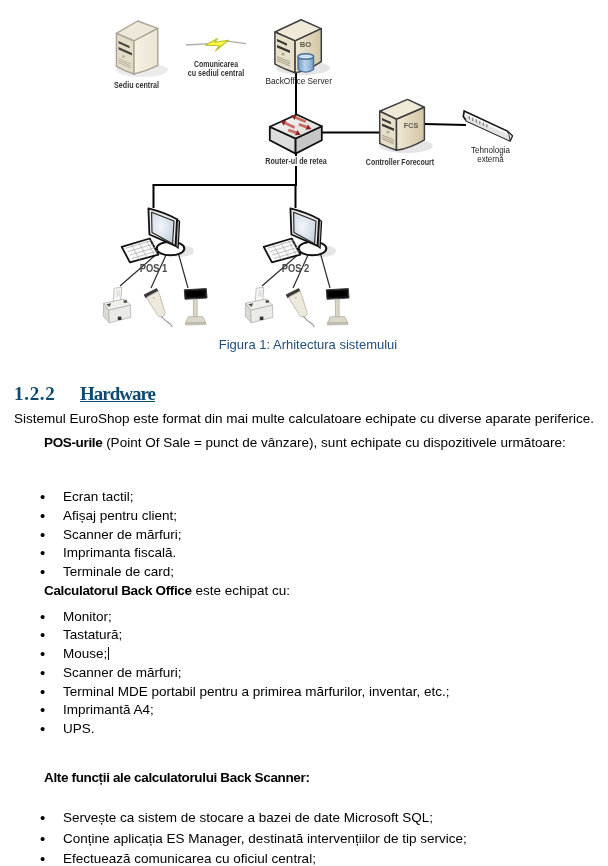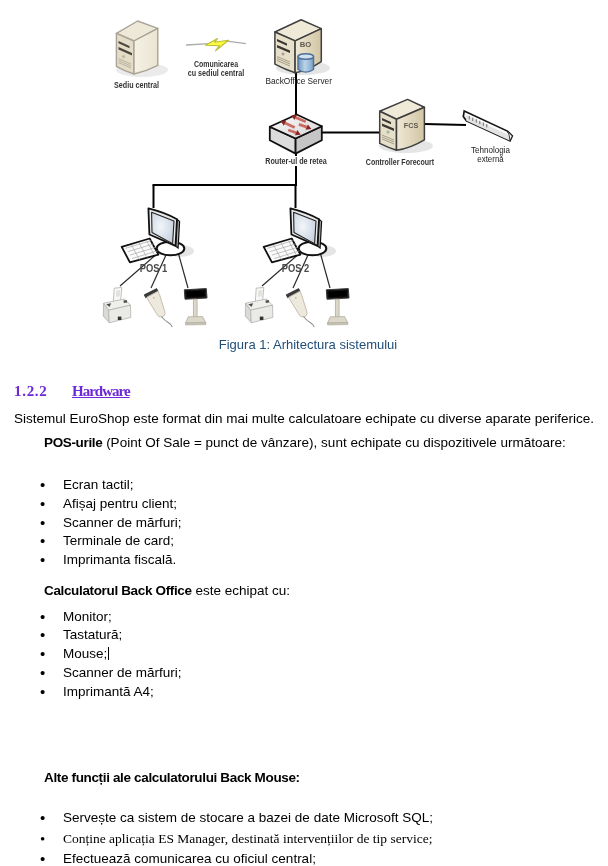--- a/index.html
+++ b/index.html
@@ -1,19 +1,19 @@
 <!DOCTYPE html>
 <html><head>
 <meta charset="utf-8">
 <style>
   html,body{margin:0;padding:0;background:#fff;}
   body{width:608px;height:866px;position:relative;font-family:"Liberation Sans",sans-serif;color:#000;overflow:hidden;}
   .abs{position:absolute;}
   .cap{color:#1F4E79;font-size:13px;}
-  h3{margin:0;font-family:"Liberation Serif",serif;font-weight:bold;color:#6d28d9;font-size:15px;letter-spacing:-1px;}
+  h3{margin:0;font-family:"Liberation Serif",serif;font-weight:bold;color:#0c4a6e;font-size:19px;letter-spacing:-1px;}
   .body{font-size:13.5px;} b{letter-spacing:-0.35px;padding-left:30px;}
   .li{position:relative;height:18.8px;line-height:18.8px;}
   .li::before{content:"\2022";position:absolute;left:40px;top:0;font-size:15px;}
   .li > span{position:absolute;left:63px;top:0;white-space:nowrap;}
 </style>
 </head>
 <body>
 
 <svg class="abs" style="left:0;top:0" width="608" height="360" viewBox="0 0 608 360">
   <defs>
@@ -207,63 +207,69 @@
 </svg>
 
 <div class="abs cap" style="left:0;top:337px;width:616px;text-align:center;">Figura 1: Arhitectura sistemului</div>
 
 <h3 class="abs" style="left:14px;top:383px;"><span style="letter-spacing:0.7px;">1.2.2</span><span style="display:inline-block;width:24.5px;"></span><span style="text-decoration:underline;">Hardware</span></h3>
 
 <div class="abs body" style="left:14px;top:411px;">Sistemul EuroShop este format din mai multe calculatoare echipate cu diverse aparate periferice.</div>
 
 <div class="abs body" style="left:14px;top:435px;"><b>POS-urile</b> (Point Of Sale = punct de vânzare), sunt echipate cu dispozitivele următoare:</div>
 
-<div class="abs body" style="left:0;top:476px;width:532px;">
+<div class="abs body" style="left:0;top:488px;width:532px;">
   <div class="li">
       <span>Ecran tactil;</span>
     </div>
   <div class="li">
       <span>Afișaj pentru client;</span>
     </div>
   <div class="li">
       <span>Scanner de mărfuri;</span>
     </div>
   <div class="li">
+      <span>Imprimanta fiscală.</span>
+    </div>
+  <div class="li">
       <span>Terminale de card;</span>
     </div>
-  <div class="li">
-      <span>Imprimanta fiscală.</span>
-    </div>
 </div>
 
 <div class="abs body" style="left:14px;top:583px;"><b>Calculatorul Back Office</b> este echipat cu:</div>
 
 <div class="abs body" style="left:0;top:607.5px;width:532px;">
   <div class="li">
       <span>Monitor;</span>
     </div>
   <div class="li">
       <span>Tastatură;</span>
     </div>
   <div class="li">
       <span>Mouse;<span style="display:inline-block;border-left:1.4px solid #000;height:13px;margin-left:1px;vertical-align:-2px;"></span></span>
     </div>
   <div class="li">
       <span>Scanner de mărfuri;</span>
     </div>
   <div class="li">
+      <span>Terminal MDE portabil pentru a primirea mărfurilor, inventar, etc.;</span>
+    </div>
+  <div class="li">
       <span>Imprimantă A4;</span>
     </div>
+  <div class="li">
+      <span>UPS.</span>
+    </div>
 </div>
 
-<div class="abs body" style="left:14px;top:770px;"><b>Alte funcții ale calculatorului Back Mouse:</b></div>
+<div class="abs body" style="left:14px;top:770px;"><b>Alte funcții ale calculatorului Back Scanner:</b></div>
 
 <div class="abs body" style="left:0;top:797px;width:561px;margin-top:11px;">
   <div class="li" style="height:20.5px;line-height:20.5px;">
       <span>Servește ca sistem de stocare a bazei de date Microsoft SQL;</span>
     </div>
-  <div class="li" style="height:20.5px;line-height:20.5px;font-family:Liberation Serif, serif;">
+  <div class="li" style="height:20.5px;line-height:20.5px;">
       <span>Conține aplicația ES Manager, destinată intervențiilor de tip service;</span>
     </div>
   <div class="li" style="height:20.5px;line-height:20.5px;">
       <span>Efectuează comunicarea cu oficiul central;</span>
     </div>
 </div>
 
 </body></html>

